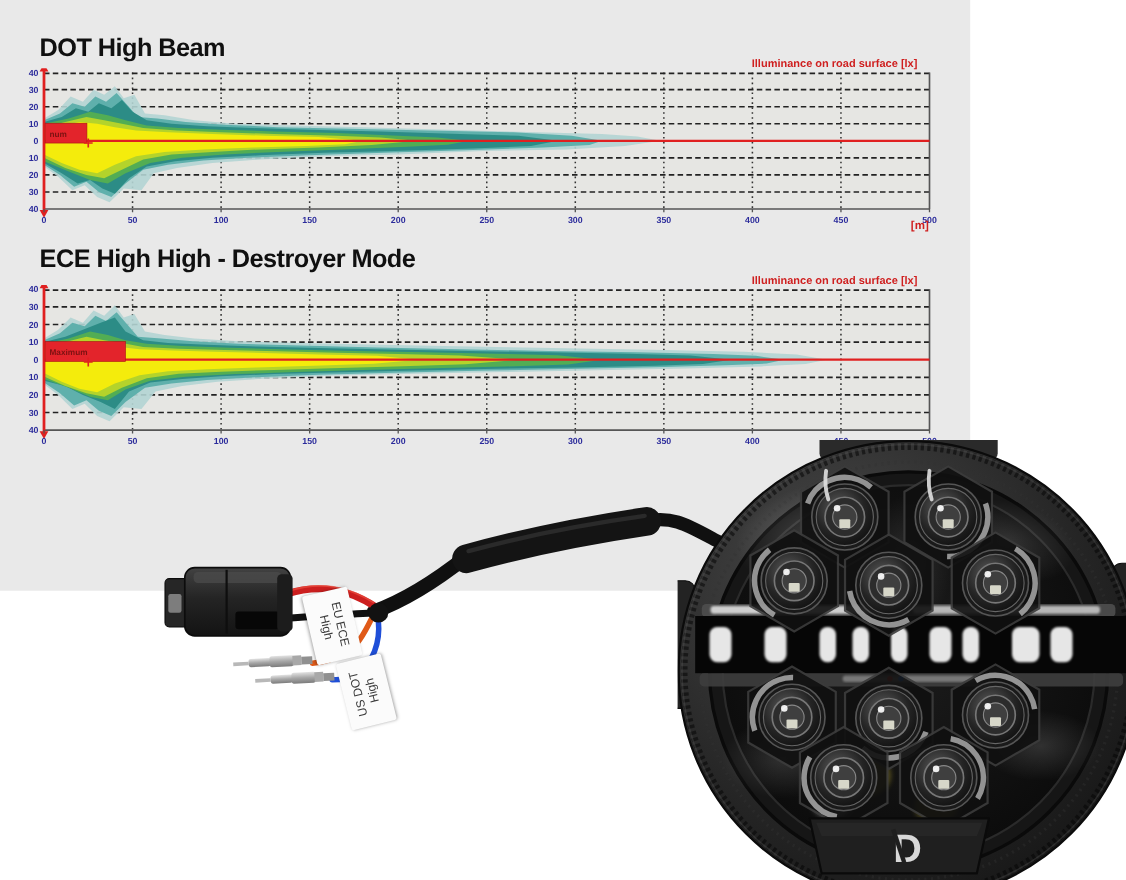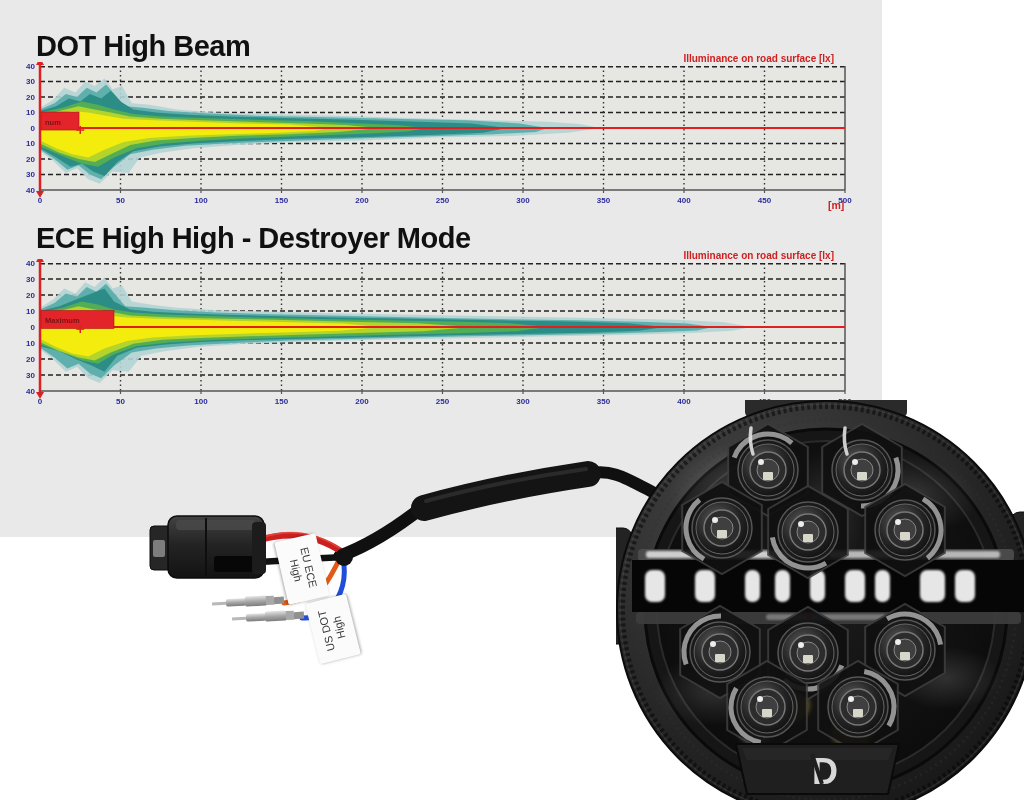--- a/index.html
+++ b/index.html
@@ -1,19 +1,19 @@
 <!DOCTYPE html>
 <html><head>
 <meta charset="utf-8">
 <style>
   html,body{margin:0;padding:0;background:#ffffff;}
   body{width:1024px;height:800px;position:relative;overflow:hidden;
        font-family:"Liberation Sans","DejaVu Sans",sans-serif;}
   .panel{position:absolute;left:0;top:0;width:882px;height:537px;background:#e9e9e9;}
-  .chart-title{position:absolute;left:36px;font-size:29px;font-weight:900;color:#101010;
+  .chart-title{position:absolute;left:36px;font-size:23px;font-weight:900;color:#101010;
                letter-spacing:-0.5px;margin:0;}
   #title-1{top:30px;}
   #title-2{top:222px;}
   .chart-box{position:absolute;left:16px;width:866px;}
   #chart-0{top:62px;height:160px;}
   #chart-1{top:259px;height:164px;}
   .corner-label{position:absolute;top:-9px;right:48px;font-size:10px;font-weight:bold;color:#cf1f1f;}
   .m-label{position:absolute;font-size:10.5px;font-weight:bold;color:#cf1f1f;left:812px;}
   #chart-0 .m-label{top:137px;}
   #chart-1 .m-label{top:141px;}

